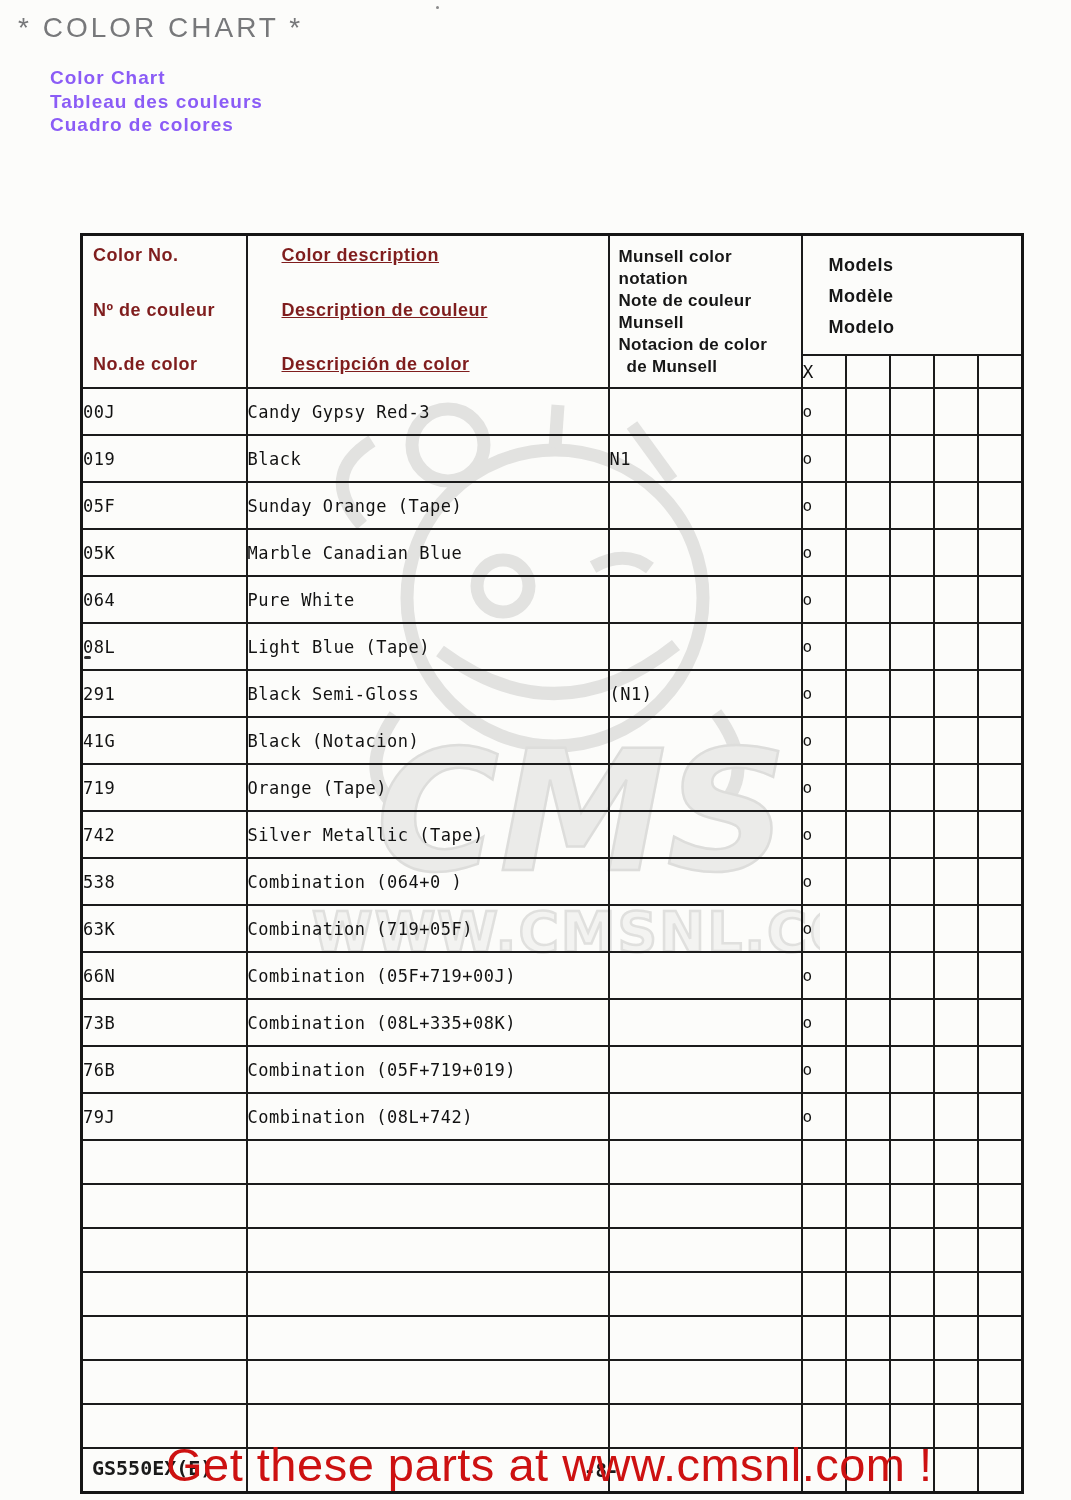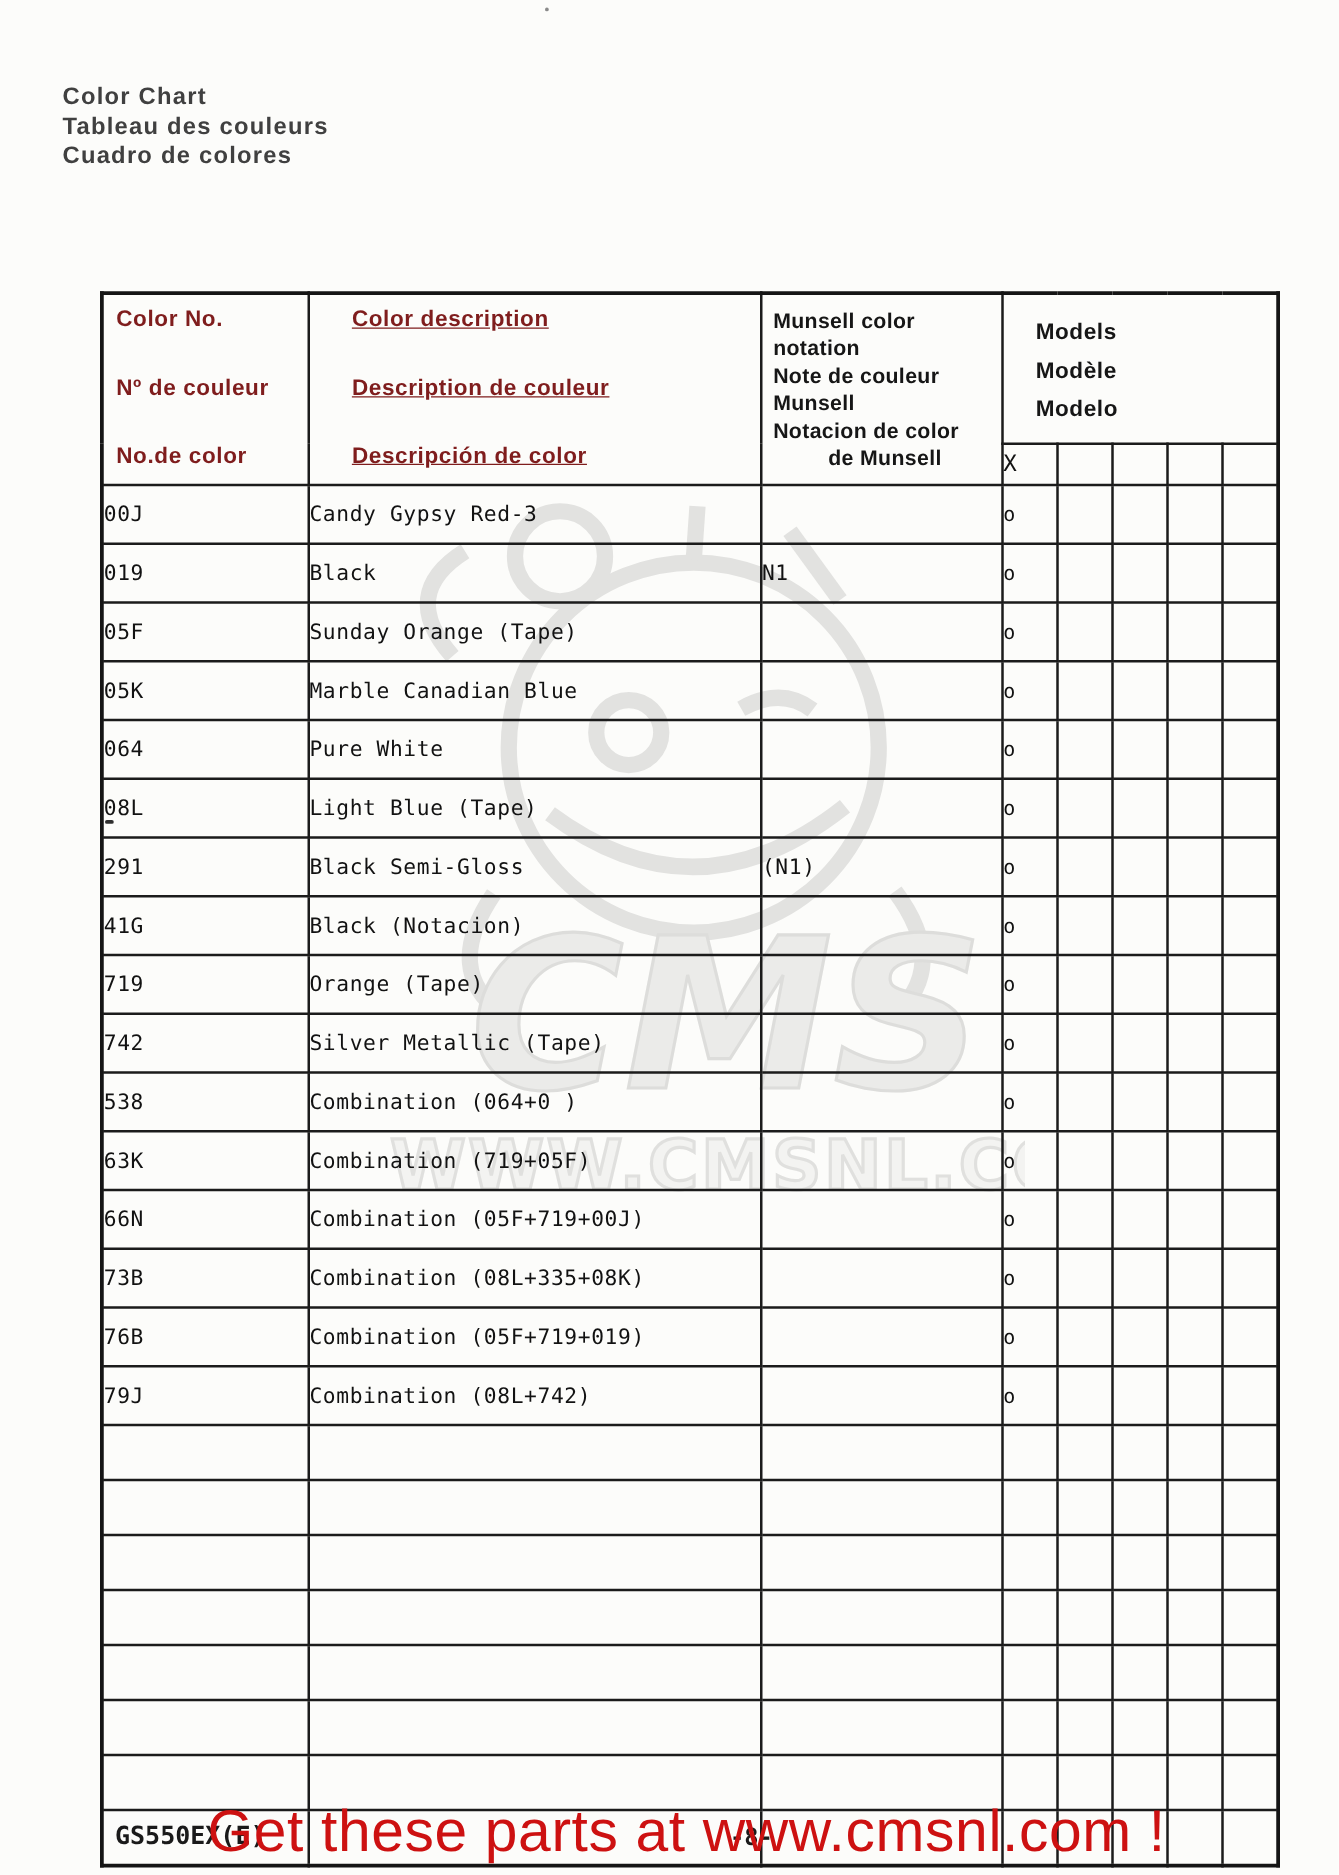--- a/index.html
+++ b/index.html
@@ -10,21 +10,21 @@
     color:#161616;
   }
   
   .doc-title {
     position:absolute; left:18px; top:12px;
     font-size:28px; letter-spacing:3px; color:#77787a;
   }
   .subtitle { position:absolute; left:50px; top:66px; }
   .subtitle div {
     font-weight:bold; font-size:19px; line-height:23.5px;
-    letter-spacing:1px; color:#404040;
+    letter-spacing:1px; color:#8b5cf6;
   }
   
   .watermark { position:absolute; left:300px; top:383px; z-index:0; }
   .wm-logo-text {
     font-family:"DejaVu Sans", sans-serif; font-weight:bold; font-style:italic;
     font-size:168px; fill:#ebebe9; stroke:#dddddb; stroke-width:2.5px;
   }
   .wm-site-text {
     font-family:"DejaVu Sans", sans-serif; font-weight:bold;
     font-size:55px; letter-spacing:2px;
@@ -43,21 +43,21 @@
   .color-table { border:3px solid #151515; }
   .head-stack {
     display:flex; flex-direction:column; justify-content:space-between;
     height:116px; padding:9px 2px 12px 10px;
     font-weight:bold; font-size:18px; color:#7f1d1d; letter-spacing:0.5px;
   }
   .munsell-head {
     padding:3px 0 2px 9px; font-weight:bold; font-size:17px;
     line-height:22px; letter-spacing:0.3px;
   }
-  .munsell-head .indent { padding-left:8px;margin-left:36px; }
+  .munsell-head .indent { padding-left:8px; }
   .models-head {
     padding:10px 0 8px 26px; font-weight:bold; font-size:18px;
     line-height:31px; letter-spacing:0.5px;
   }
   .xrow td, .xrow th { height:31px; }
   .mono {
     font-family:"DejaVu Sans Mono", monospace;
     font-weight:bold; font-size:17px; letter-spacing:0.5px; color:#121212;
   }
   .th-x { text-align:center; font-size:18px; }
@@ -85,20 +85,21 @@
   }
   .speck { position:absolute; background:#2e2e2e; z-index:2; }
   .speck-291 { left:84px; top:656px; width:7px; height:3px; border-radius:2px; }
   .speck-top { left:436px; top:6px; width:3px; height:3px; border-radius:50%; background:#8a8a8a; }
 </style>
 </head>
 <body>
 
 <div class="page">
 
+  <div class="doc-title">* COLOR CHART *</div>
 
   <div class="subtitle">
     <div>Color Chart</div>
     <div>Tableau des couleurs</div>
     <div>Cuadro de colores</div>
   </div>
 
   <div class="speck speck-top"></div>
   <div class="speck speck-291"></div>
 

